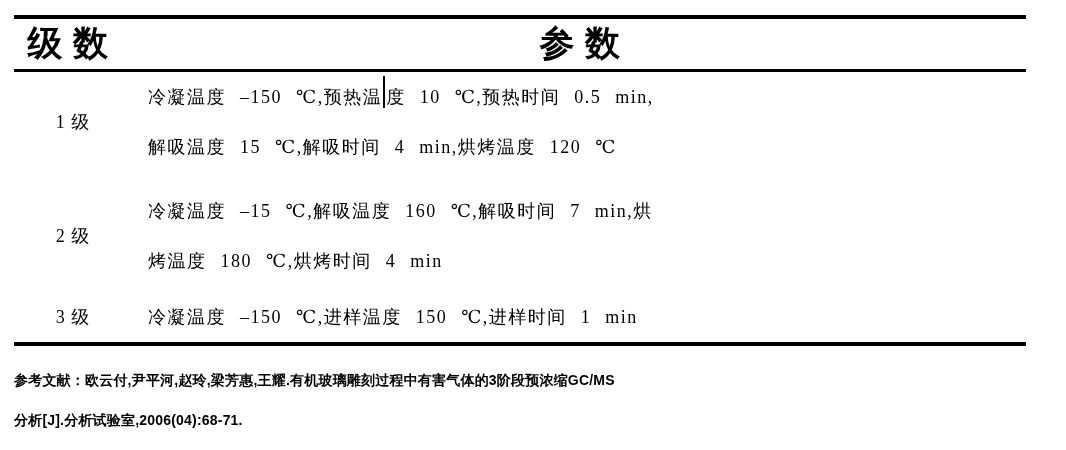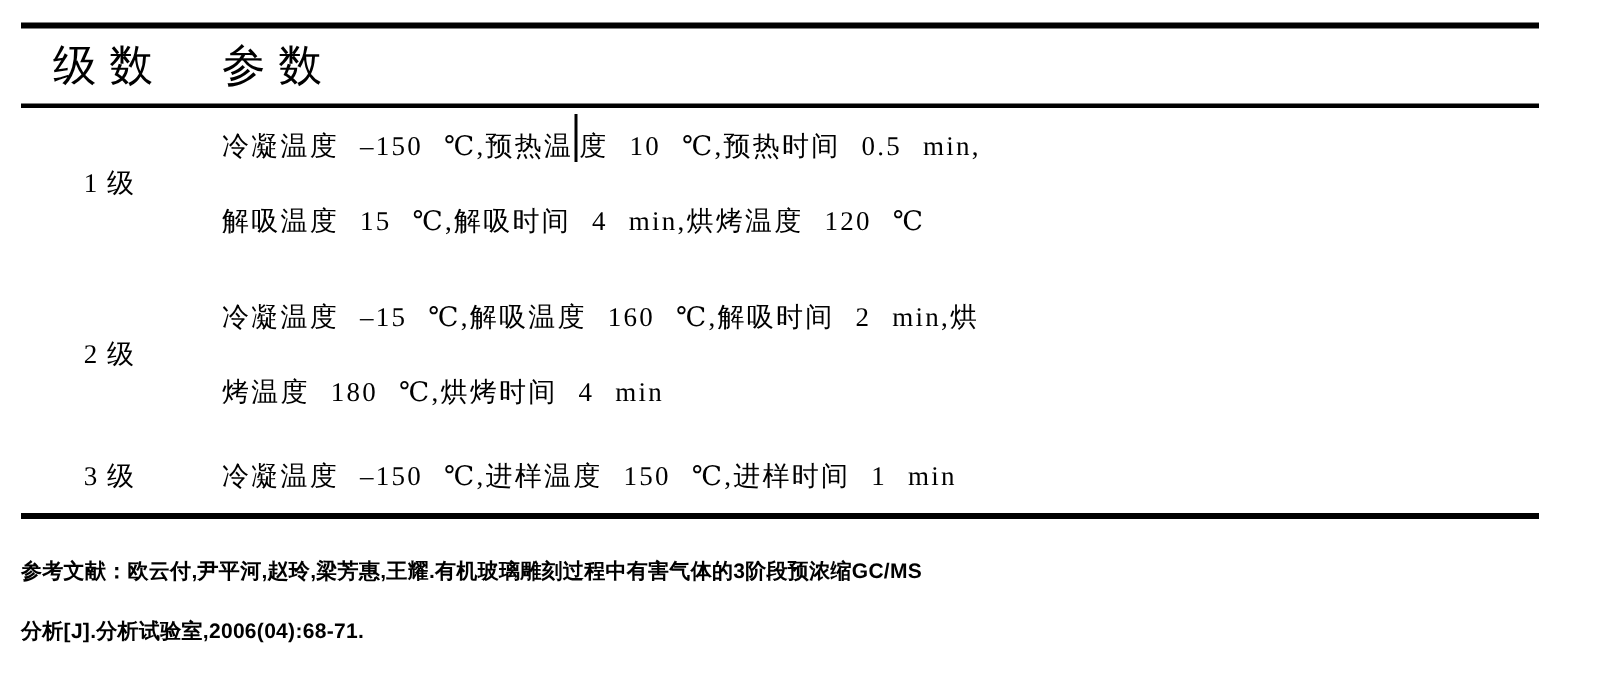--- a/index.html
+++ b/index.html
@@ -5,25 +5,25 @@
   html,body{margin:0;padding:0;background:#fff;}
   .page{
     position:relative;width:1066px;height:450px;background:#ffffff;
     font-family:"Liberation Serif","DejaVu Serif",serif;color:#000000;overflow:hidden;
   }
   .ptable{
     position:absolute;left:14px;top:15px;width:1012px;
     border-top:4px solid #000;border-bottom:4px solid #000;
   }
   .trow{display:flex;}
-  .thead{height:50px;line-height:50px;border-bottom:3px solid #000;font-size:29px;}
+  .thead{height:50px;line-height:50px;border-bottom:3px solid #000;font-size:35px;font-weight:bold;}
   .col-level{flex:0 0 118px;width:118px;text-align:center;}
   .col-param{flex:1 1 auto;padding-left:16px;padding-right:4px;}
   .th{letter-spacing:0.3em;}
-  .thead .col-param{text-align:left;}
+  .thead .col-param{text-align:center;}
   .tbody-row{align-items:center;font-size:18px;}
   .r1{padding-bottom:14px;}
   .r2{padding-bottom:6px;}
   .pline{line-height:50px;letter-spacing:1.5px;word-spacing:8px;white-space:nowrap;}
   .level-cell{letter-spacing:1px;}
   .caret{
     display:inline-block;width:2px;height:32px;background:#000;
     vertical-align:-5px;margin:0 1px;
   }
   .reference{
@@ -51,21 +51,21 @@
         <div class="pline">
           <span>冷凝温度 –150 ℃,预热温</span><span class="caret"></span><span>度 10 ℃,预热时间 0.5 min,</span>
         </div>
         <div class="pline">解吸温度 15 ℃,解吸时间 4 min,烘烤温度 120 ℃</div>
       </div>
     </div>
 
     <div class="trow tbody-row r2">
       <div class="col-level level-cell">2 级</div>
       <div class="col-param">
-        <div class="pline">冷凝温度 –15 ℃,解吸温度 160 ℃,解吸时间 2 min,烘</div>
+        <div class="pline">冷凝温度 –15 ℃,解吸温度 160 ℃,解吸时间 7 min,烘</div>
         <div class="pline">烤温度 180 ℃,烘烤时间 4 min</div>
       </div>
     </div>
 
     <div class="trow tbody-row r3">
       <div class="col-level level-cell">3 级</div>
       <div class="col-param">
         <div class="pline">冷凝温度 –150 ℃,进样温度 150 ℃,进样时间 1 min</div>
       </div>
     </div>

